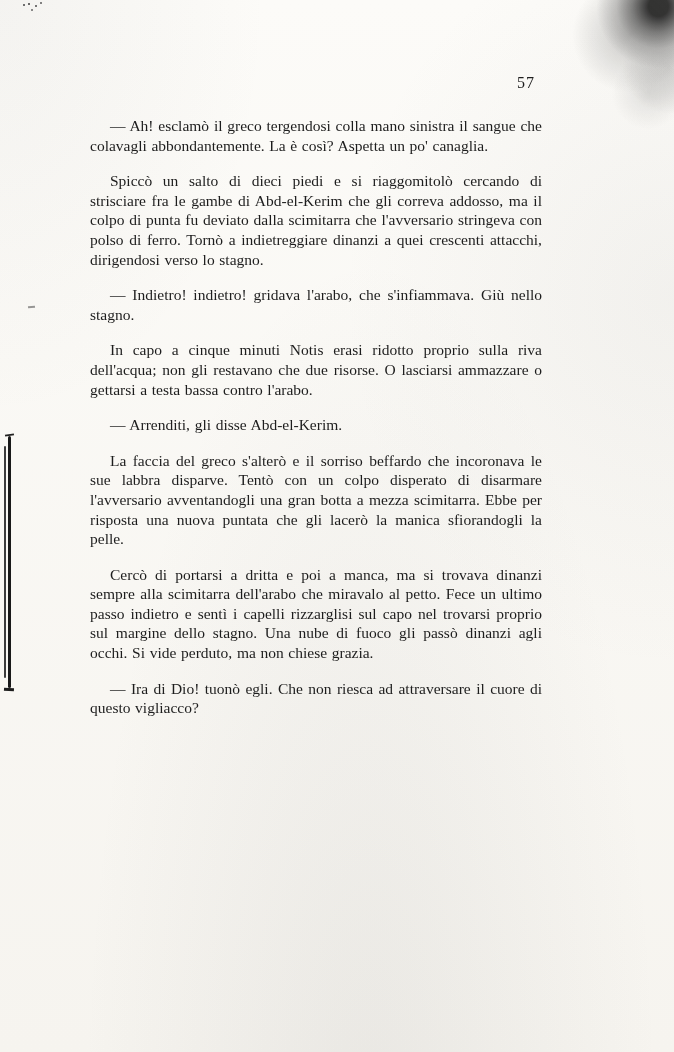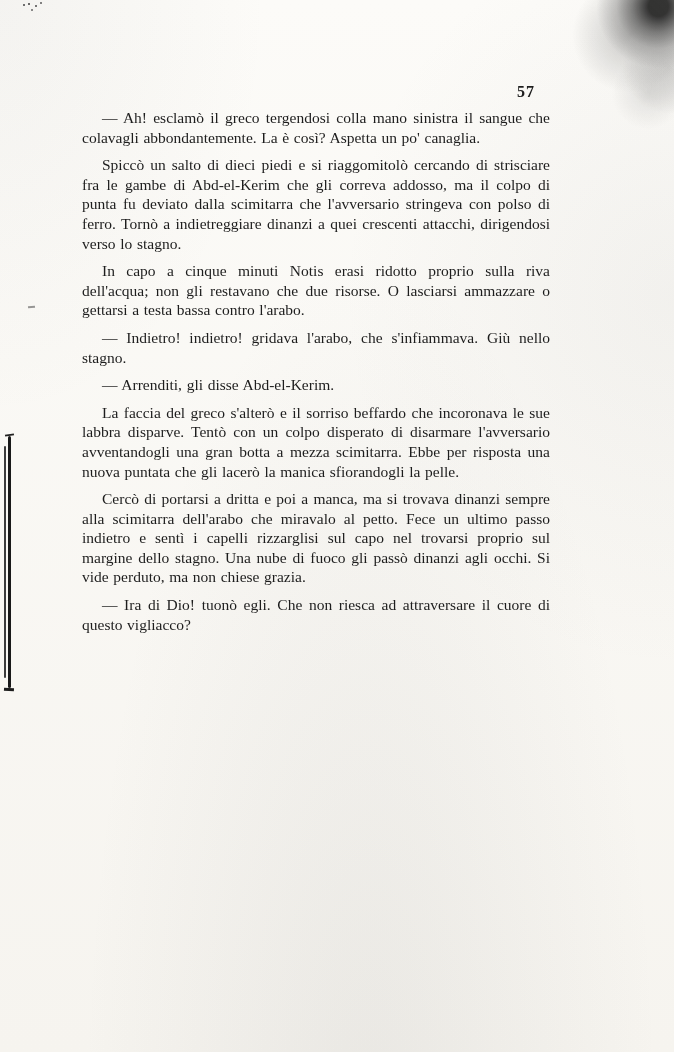--- a/index.html
+++ b/index.html
@@ -101,36 +101,35 @@
     width: 10px;
     height: 2.5px;
     background: #1c1c1c;
     transform: rotate(4deg);
   }
   .page-number {
     position: absolute;
     left: 517px;
     top: 74px;
     font-size: 16px;
-    font-weight: bold;
+    font-weight: normal;
     letter-spacing: 1px;
-    margin-top: 9px;
   }
   .text-block {
     position: absolute;
     left: 74px;
     top: 100px;
     width: 484px;
     font-size: 15.5px;
     line-height: 19.6px;
     text-align: justify;
     word-spacing: 0.05em;
   }
   .text-block p {
-    margin: 8px;
+    margin: 16px;
     text-indent: 20px;
   }
 </style>
 </head>
 <body>
 
 <div class="scan">
 
   <div class="corner-smudge"></div>
   <div class="specks"></div>
@@ -141,21 +140,21 @@
     <span class="ml-b"></span>
     <span class="ml-cap-top"></span>
     <span class="ml-cap-bottom"></span>
   </div>
 
   <div class="page-number">57</div>
 
   <div class="text-block">
     <p>— Ah! esclamò il greco tergendosi colla mano sinistra il sangue che colavagli abbondantemente. La è così? Aspetta un po' canaglia.</p>
     <p>Spiccò un salto di dieci piedi e si riaggomitolò cercando di strisciare fra le gambe di Abd-el-Kerim che gli correva addosso, ma il colpo di punta fu deviato dalla scimitarra che l'avversario stringeva con polso di ferro. Tornò a indietreggiare dinanzi a quei crescenti attacchi, dirigendosi verso lo stagno.</p>
+    <p>— Indietro! indietro! gridava l'arabo, che s'infiammava. Giù nello stagno.</p>
     <p>In capo a cinque minuti Notis erasi ridotto proprio sulla riva dell'acqua; non gli restavano che due risorse. O lasciarsi ammazzare o gettarsi a testa bassa contro l'arabo.</p>
-    <p>— Indietro! indietro! gridava l'arabo, che s'infiammava. Giù nello stagno.</p>
     <p>— Arrenditi, gli disse Abd-el-Kerim.</p>
     <p>La faccia del greco s'alterò e il sorriso beffardo che incoronava le sue labbra disparve. Tentò con un colpo disperato di disarmare l'avversario avventandogli una gran botta a mezza scimitarra. Ebbe per risposta una nuova puntata che gli lacerò la manica sfiorandogli la pelle.</p>
     <p>Cercò di portarsi a dritta e poi a manca, ma si trovava dinanzi sempre alla scimitarra dell'arabo che miravalo al petto. Fece un ultimo passo indietro e sentì i capelli rizzarglisi sul capo nel trovarsi proprio sul margine dello stagno. Una nube di fuoco gli passò dinanzi agli occhi. Si vide perduto, ma non chiese grazia.</p>
     <p>— Ira di Dio! tuonò egli. Che non riesca ad attraversare il cuore di questo vigliacco?</p>
   </div>
 
 </div>
 
 </body></html>

